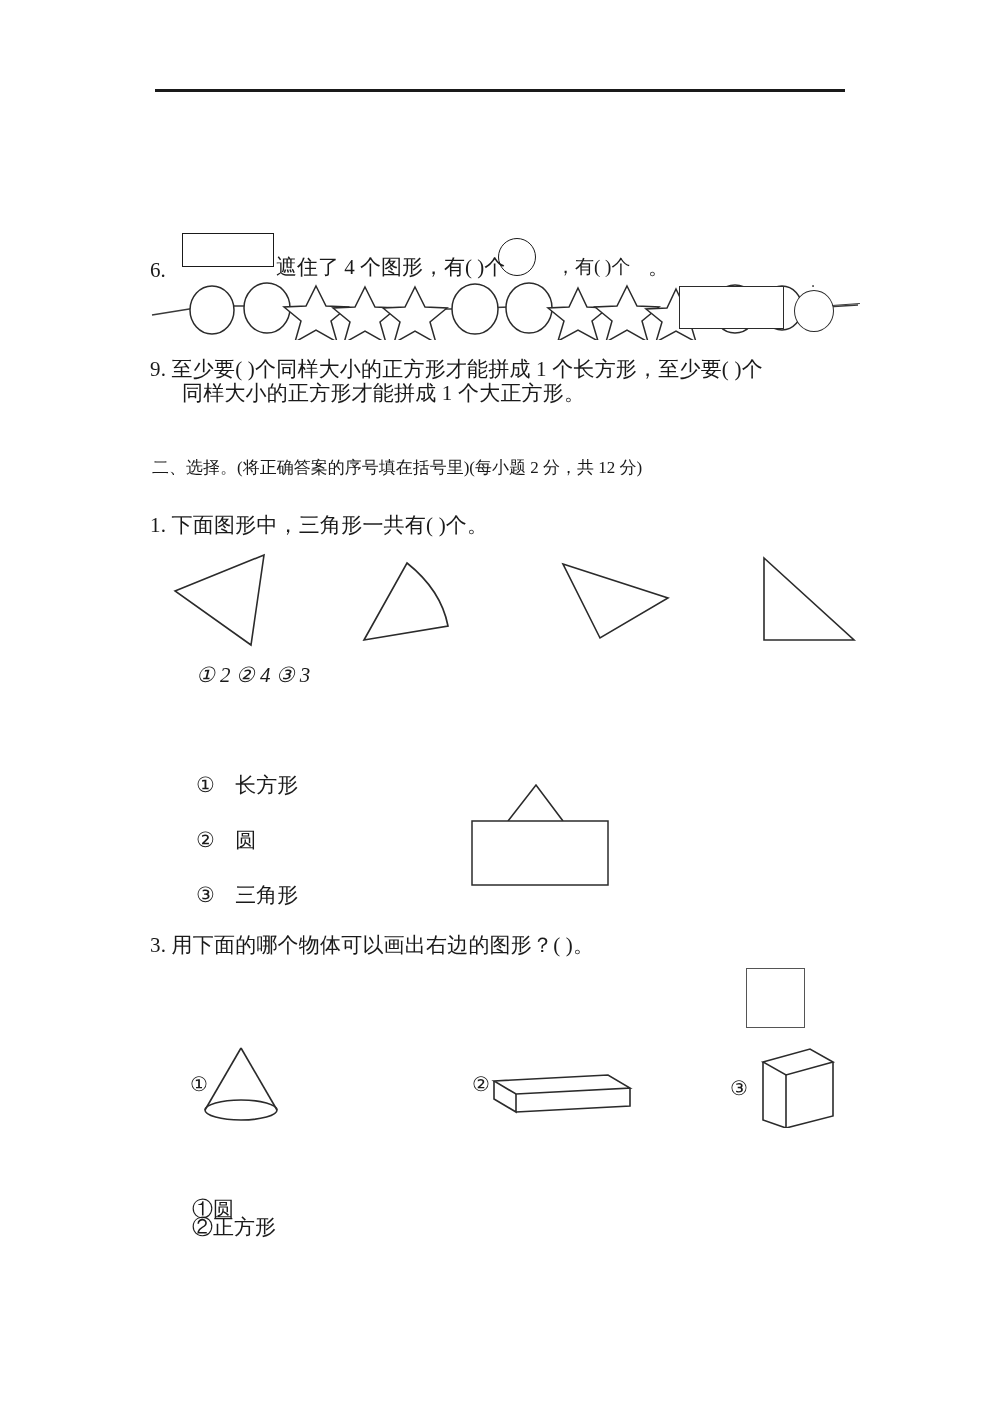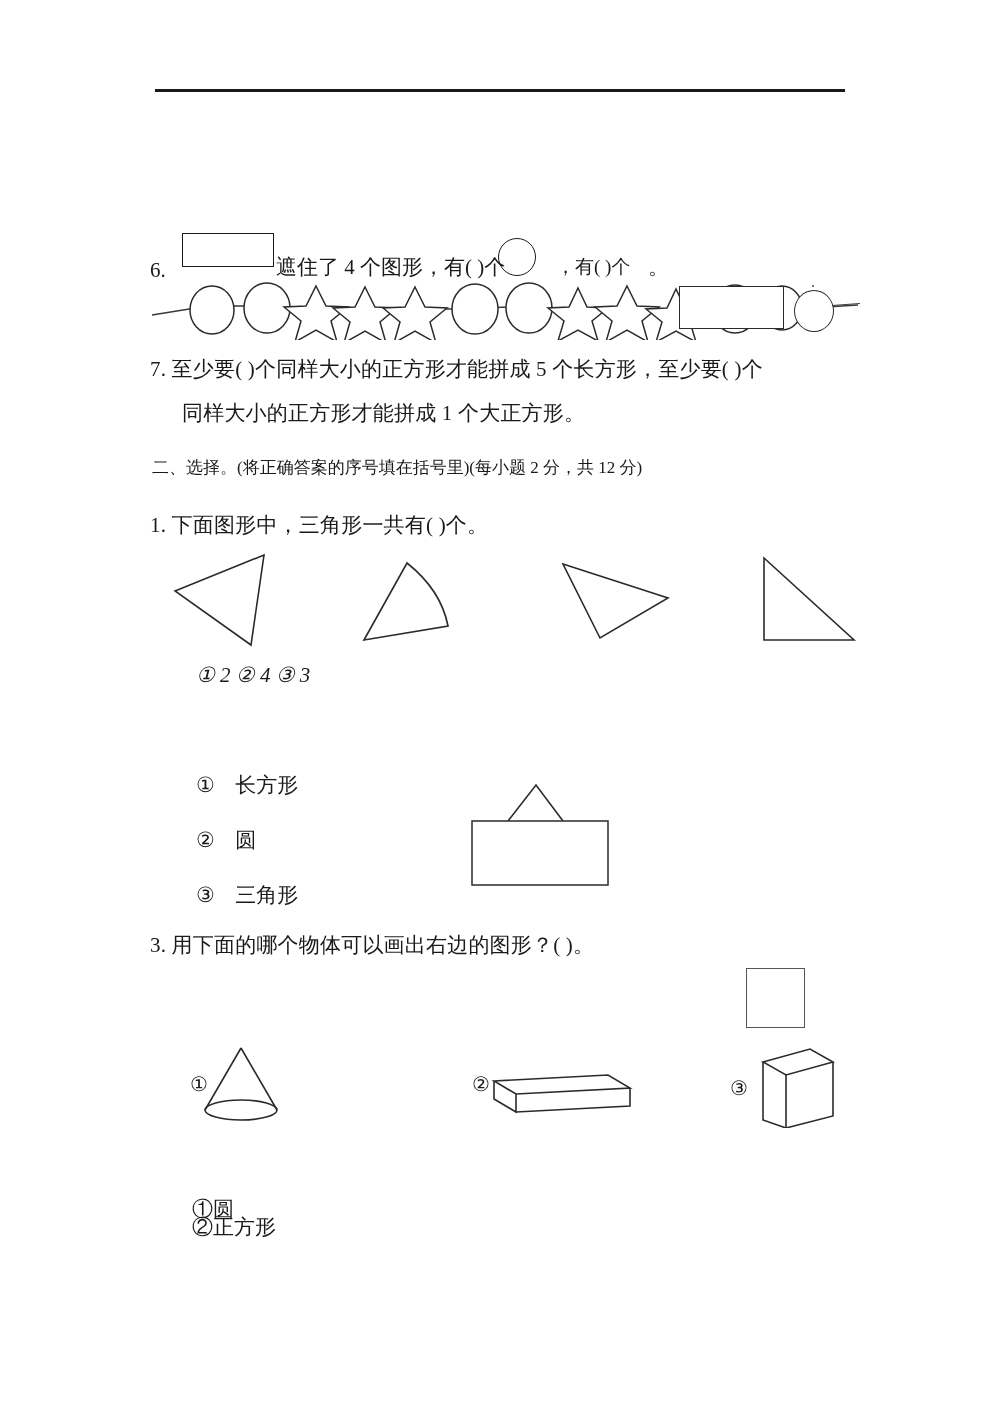--- a/index.html
+++ b/index.html
@@ -83,21 +83,21 @@
   
   #q6-string {
     position: absolute;
     left: 150px; top: 278px;
     width: 710px; height: 62px;
   }
   #q6-string svg { display: block; width: 710px; height: 62px; }
 
   
   #q7-line1 { left: 150px; top: 352px; }
-  #q7-line2 { left: 182px; top: 396px; text-align: right; }
+  #q7-line2 { left: 182px; top: 376px; text-align: right; }
 
   
   #sec2 { left: 152px; top: 452px; }
 
   
   #q1-text { left: 150px; top: 508px; }
   #q1-figures {
     position: absolute; left: 160px; top: 548px;
     width: 710px; height: 105px;
   }
@@ -199,21 +199,21 @@
       <ellipse class="ink-fill" cx="632" cy="30" rx="20" ry="22"></ellipse>
 
       <rect class="ink-fill" x="663" y="8" width="0.1" height="0.1"></rect>
     </svg>
   </div>
 
   <div style="position:absolute;left:679px;top:286px;width:105px;height:43px;border:1.6px solid #2b2b2b;background:#fff;"></div>
   <div style="position:absolute;left:794px;top:290px;width:40px;height:42px;border:1.5px solid #2b2b2b;border-radius:50%;background:#fff;"></div>
   <div style="position:absolute;left:832px;top:305px;width:28px;height:1.4px;background:#3a3a3a;transform:rotate(-4deg);transform-origin:left center;"></div>
 
-  <div id="q7-line1" class="qtext">7. 至少要( )个同样大小的正方形才能拼成 5 个长方形，至少要( )个</div>
+  <div id="q7-line1" class="qtext">9. 至少要( )个同样大小的正方形才能拼成 1 个长方形，至少要( )个</div>
   <div id="q7-line2" class="qtext">同样大小的正方形才能拼成 1 个大正方形。</div>
 
   <div id="sec2" class="section-head">二、选择。(将正确答案的序号填在括号里)(每小题 2 分，共 12 分)</div>
 
   <div id="q1-text" class="qtext">1. 下面图形中，三角形一共有( )个。</div>
 
   <div id="q1-figures">
     <svg viewBox="0 0 710 105" xmlns="http://www.w3.org/2000/svg">
 
       <polygon class="ink" points="15,43 104,7 91,97"></polygon>

